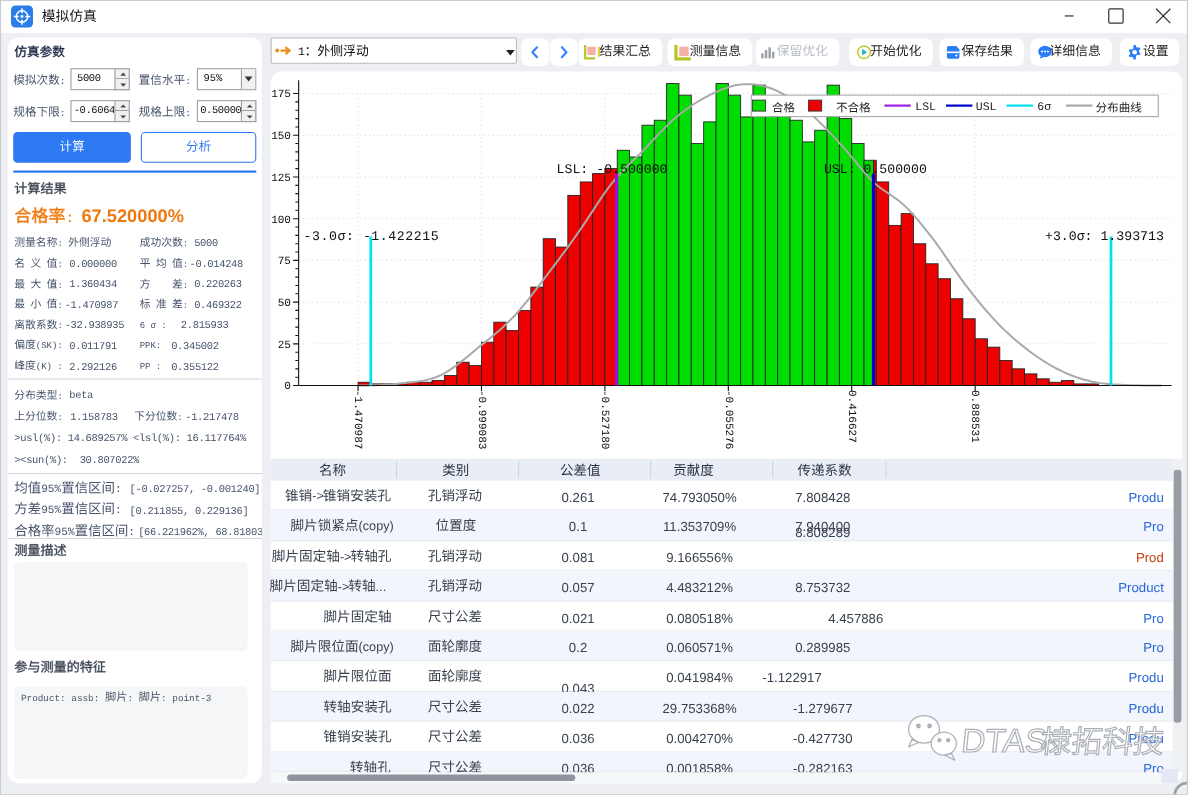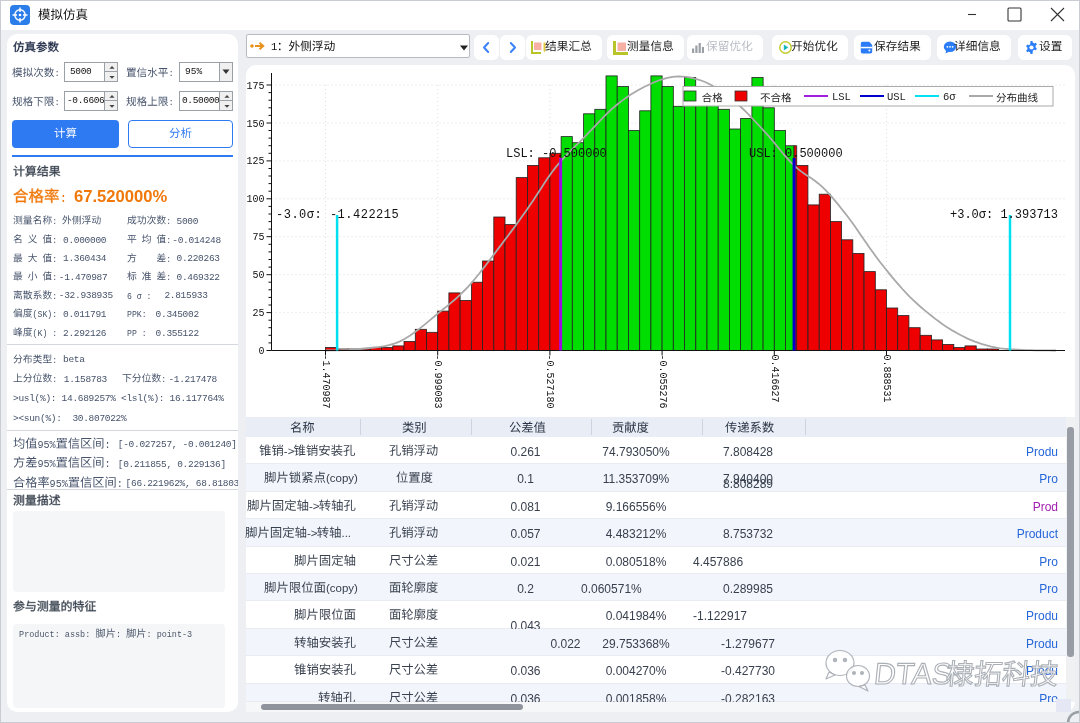--- a/index.html
+++ b/index.html
@@ -162,21 +162,21 @@
     <use href="#u5E73" transform="translate(31.8 9.3) scale(0.010600 -0.010600)"></use>
     <text x="42.4" y="9.3" font-family="Liberation Mono" font-size="8.83" font-weight="normal" letter-spacing="0">:</text>
   </svg>
 <div class="ab" style="left:64px;top:62px;width:54px;height:20px;background:#fff;border:1px solid #9aa0a6;font-family:'Liberation Mono';font-size:9.5px;letter-spacing:-0.35px;color:#111;line-height:18px;padding-left:5px">5000</div>
 <div class="ab" style="left:104px;top:62px;width:14px;height:10.0px;background:#f0f0f0;border:1px solid #9aa0a6;border-left:1px solid #9aa0a6"></div>
 <div class="ab" style="left:104px;top:72.0px;width:14px;height:10.0px;background:#f0f0f0;border:1px solid #9aa0a6;border-top:0"></div>
 <svg class="ab" style="left:104px;top:62px" width="16" height="22" viewBox="0 0 16 22">
     <path d="M5.4 6.8 l2.6 -2.8 l2.6 2.8 z" fill="#444"></path>
     <path d="M5.4 14.0 l2.6 2.8 l2.6 -2.8 z" fill="#444"></path>
   </svg>
-<div class="ab" style="left:64px;top:91px;width:54px;height:20px;background:#fff;border:1px solid #9aa0a6;font-family:'Liberation Mono';font-size:9.5px;letter-spacing:-0.35px;color:#111;line-height:18px;padding-left:2px">-0.6606</div>
+<div class="ab" style="left:64px;top:91px;width:54px;height:20px;background:#fff;border:1px solid #9aa0a6;font-family:'Liberation Mono';font-size:9.5px;letter-spacing:-0.35px;color:#111;line-height:18px;padding-left:2px">-0.6064</div>
 <div class="ab" style="left:104px;top:91px;width:14px;height:10.0px;background:#f0f0f0;border:1px solid #9aa0a6;border-left:1px solid #9aa0a6"></div>
 <div class="ab" style="left:104px;top:101.0px;width:14px;height:10.0px;background:#f0f0f0;border:1px solid #9aa0a6;border-top:0"></div>
 <svg class="ab" style="left:104px;top:91px" width="16" height="22" viewBox="0 0 16 22">
     <path d="M5.4 6.8 l2.6 -2.8 l2.6 2.8 z" fill="#444"></path>
     <path d="M5.4 14.0 l2.6 2.8 l2.6 -2.8 z" fill="#444"></path>
   </svg>
 <svg class="ab " style="left:12px;top:96px;" width="49" height="11.9" viewBox="0 0 49 11.9" fill="#46536b">
     <use href="#u89C4" transform="translate(0.0 9.3) scale(0.010600 -0.010600)"></use>
     <use href="#u683C" transform="translate(10.6 9.3) scale(0.010600 -0.010600)"></use>
     <use href="#u4E0B" transform="translate(21.2 9.3) scale(0.010600 -0.010600)"></use>
@@ -728,21 +728,21 @@
   </svg>
 <svg class="ab " style="left:389.4px;top:498.8px;" width="51" height="13.8" viewBox="0 0 51 13.8" fill="#39414f">
     <use href="#u5B54" transform="translate(0.0 10.8) scale(0.012300 -0.012300)"></use>
     <use href="#u9500" transform="translate(12.3 10.8) scale(0.012300 -0.012300)"></use>
     <use href="#u6D6E" transform="translate(24.6 10.8) scale(0.012300 -0.012300)"></use>
     <use href="#u52A8" transform="translate(36.9 10.8) scale(0.012300 -0.012300)"></use>
   </svg>
 <div class="ab tnum" style="left:470.5px;top:499.8px;width:110px;text-align:center">0.081</div>
 <div class="ab tnum" style="left:581px;top:499.8px;width:110px;text-align:center">9.166556%</div>
 <div class="ab tnum" style="left:693px;top:477px;width:110px;text-align:center">8.808289</div>
-<div class="ab tnum" style="left:958px;top:499.8px;width:100px;text-align:right;color:#a21caf">Prod</div>
+<div class="ab tnum" style="left:958px;top:499.8px;width:100px;text-align:right;color:#c2410c">Prod</div>
 <div class="ab" style="left:246px;top:519.2px;width:820px;height:27.4px;background:#f2f5fb"></div>
 <div class="ab" style="left:246px;top:545.6px;width:820px;height:1px;background:#e8ecf2"></div>
 <svg class="ab " style="left:244.51999999999998px;top:526.2px;" width="112" height="13.9" viewBox="0 0 112 13.9" fill="#39414f">
     <use href="#u811A" transform="translate(0.0 10.9) scale(0.012400 -0.012400)"></use>
     <use href="#u7247" transform="translate(12.4 10.9) scale(0.012400 -0.012400)"></use>
     <use href="#u56FA" transform="translate(24.8 10.9) scale(0.012400 -0.012400)"></use>
     <use href="#u5B9A" transform="translate(37.2 10.9) scale(0.012400 -0.012400)"></use>
     <use href="#u8F74" transform="translate(49.6 10.9) scale(0.012400 -0.012400)"></use>
     <text x="62.0" y="10.9" font-family="Liberation Sans" font-size="11.5" font-weight="normal" letter-spacing="0">-&gt;</text>
     <use href="#u8F6C" transform="translate(71.7 10.9) scale(0.012400 -0.012400)"></use>
@@ -768,40 +768,40 @@
     <use href="#u8F74" transform="translate(49.6 10.9) scale(0.012400 -0.012400)"></use>
   </svg>
 <svg class="ab " style="left:389.4px;top:553.6px;" width="51" height="13.8" viewBox="0 0 51 13.8" fill="#39414f">
     <use href="#u5C3A" transform="translate(0.0 10.8) scale(0.012300 -0.012300)"></use>
     <use href="#u5BF8" transform="translate(12.3 10.8) scale(0.012300 -0.012300)"></use>
     <use href="#u516C" transform="translate(24.6 10.8) scale(0.012300 -0.012300)"></use>
     <use href="#u5DEE" transform="translate(36.9 10.8) scale(0.012300 -0.012300)"></use>
   </svg>
 <div class="ab tnum" style="left:470.5px;top:554.6px;width:110px;text-align:center">0.021</div>
 <div class="ab tnum" style="left:581px;top:554.6px;width:110px;text-align:center">0.080518%</div>
-<div class="ab tnum" style="left:693px;top:554.6px;width:110px;text-align:left">4.457886</div>
+<div class="ab tnum" style="left:693px;top:554.6px;width:110px;text-align:right">4.457886</div>
 <div class="ab tnum" style="left:958px;top:554.6px;width:100px;text-align:right;color:#2667d9">Pro</div>
 <div class="ab" style="left:246px;top:574.0px;width:820px;height:27.4px;background:#f2f5fb"></div>
 <div class="ab" style="left:246px;top:600.4px;width:820px;height:1px;background:#e8ecf2"></div>
 <svg class="ab " style="left:264.484px;top:581.0px;" width="93" height="13.9" viewBox="0 0 93 13.9" fill="#39414f">
     <use href="#u811A" transform="translate(0.0 10.9) scale(0.012400 -0.012400)"></use>
     <use href="#u7247" transform="translate(12.4 10.9) scale(0.012400 -0.012400)"></use>
     <use href="#u9650" transform="translate(24.8 10.9) scale(0.012400 -0.012400)"></use>
     <use href="#u4F4D" transform="translate(37.2 10.9) scale(0.012400 -0.012400)"></use>
     <use href="#u9762" transform="translate(49.6 10.9) scale(0.012400 -0.012400)"></use>
     <text x="62.0" y="10.9" font-family="Liberation Sans" font-size="11.5" font-weight="normal" letter-spacing="0">(copy)</text>
   </svg>
 <svg class="ab " style="left:389.4px;top:581.0px;" width="51" height="13.8" viewBox="0 0 51 13.8" fill="#39414f">
     <use href="#u9762" transform="translate(0.0 10.8) scale(0.012300 -0.012300)"></use>
     <use href="#u8F6E" transform="translate(12.3 10.8) scale(0.012300 -0.012300)"></use>
     <use href="#u5ED3" transform="translate(24.6 10.8) scale(0.012300 -0.012300)"></use>
     <use href="#u5EA6" transform="translate(36.9 10.8) scale(0.012300 -0.012300)"></use>
   </svg>
 <div class="ab tnum" style="left:470.5px;top:582.0px;width:110px;text-align:center">0.2</div>
-<div class="ab tnum" style="left:581px;top:582.0px;width:110px;">0.060571%</div>
+<div class="ab tnum" style="left:581px;top:582.0px;width:110px;text-align:center">0.060571%</div>
 <div class="ab tnum" style="left:693px;top:582.0px;width:110px;text-align:center">0.289985</div>
 <div class="ab tnum" style="left:958px;top:582.0px;width:100px;text-align:right;color:#2667d9">Pro</div>
 <div class="ab" style="left:246px;top:627.8px;width:820px;height:1px;background:#e8ecf2"></div>
 <svg class="ab " style="left:293.5px;top:608.4px;" width="64" height="13.9" viewBox="0 0 64 13.9" fill="#39414f">
     <use href="#u811A" transform="translate(0.0 10.9) scale(0.012400 -0.012400)"></use>
     <use href="#u7247" transform="translate(12.4 10.9) scale(0.012400 -0.012400)"></use>
     <use href="#u9650" transform="translate(24.8 10.9) scale(0.012400 -0.012400)"></use>
     <use href="#u4F4D" transform="translate(37.2 10.9) scale(0.012400 -0.012400)"></use>
     <use href="#u9762" transform="translate(49.6 10.9) scale(0.012400 -0.012400)"></use>
   </svg>
@@ -823,21 +823,21 @@
     <use href="#u5B89" transform="translate(24.8 10.9) scale(0.012400 -0.012400)"></use>
     <use href="#u88C5" transform="translate(37.2 10.9) scale(0.012400 -0.012400)"></use>
     <use href="#u5B54" transform="translate(49.6 10.9) scale(0.012400 -0.012400)"></use>
   </svg>
 <svg class="ab " style="left:389.4px;top:635.8px;" width="51" height="13.8" viewBox="0 0 51 13.8" fill="#39414f">
     <use href="#u5C3A" transform="translate(0.0 10.8) scale(0.012300 -0.012300)"></use>
     <use href="#u5BF8" transform="translate(12.3 10.8) scale(0.012300 -0.012300)"></use>
     <use href="#u516C" transform="translate(24.6 10.8) scale(0.012300 -0.012300)"></use>
     <use href="#u5DEE" transform="translate(36.9 10.8) scale(0.012300 -0.012300)"></use>
   </svg>
-<div class="ab tnum" style="left:470.5px;top:636.8px;width:110px;text-align:right">0.022</div>
+<div class="ab tnum" style="left:470.5px;top:636.8px;width:110px;text-align:center">0.022</div>
 <div class="ab tnum" style="left:581px;top:636.8px;width:110px;text-align:center">29.753368%</div>
 <div class="ab tnum" style="left:693px;top:636.8px;width:110px;text-align:center">-1.279677</div>
 <div class="ab tnum" style="left:958px;top:636.8px;width:100px;text-align:right;color:#2667d9">Produ</div>
 <div class="ab" style="left:246px;top:682.6px;width:820px;height:1px;background:#e8ecf2"></div>
 <svg class="ab " style="left:293.5px;top:663.2px;" width="64" height="13.9" viewBox="0 0 64 13.9" fill="#39414f">
     <use href="#u9525" transform="translate(0.0 10.9) scale(0.012400 -0.012400)"></use>
     <use href="#u9500" transform="translate(12.4 10.9) scale(0.012400 -0.012400)"></use>
     <use href="#u5B89" transform="translate(24.8 10.9) scale(0.012400 -0.012400)"></use>
     <use href="#u88C5" transform="translate(37.2 10.9) scale(0.012400 -0.012400)"></use>
     <use href="#u5B54" transform="translate(49.6 10.9) scale(0.012400 -0.012400)"></use>

